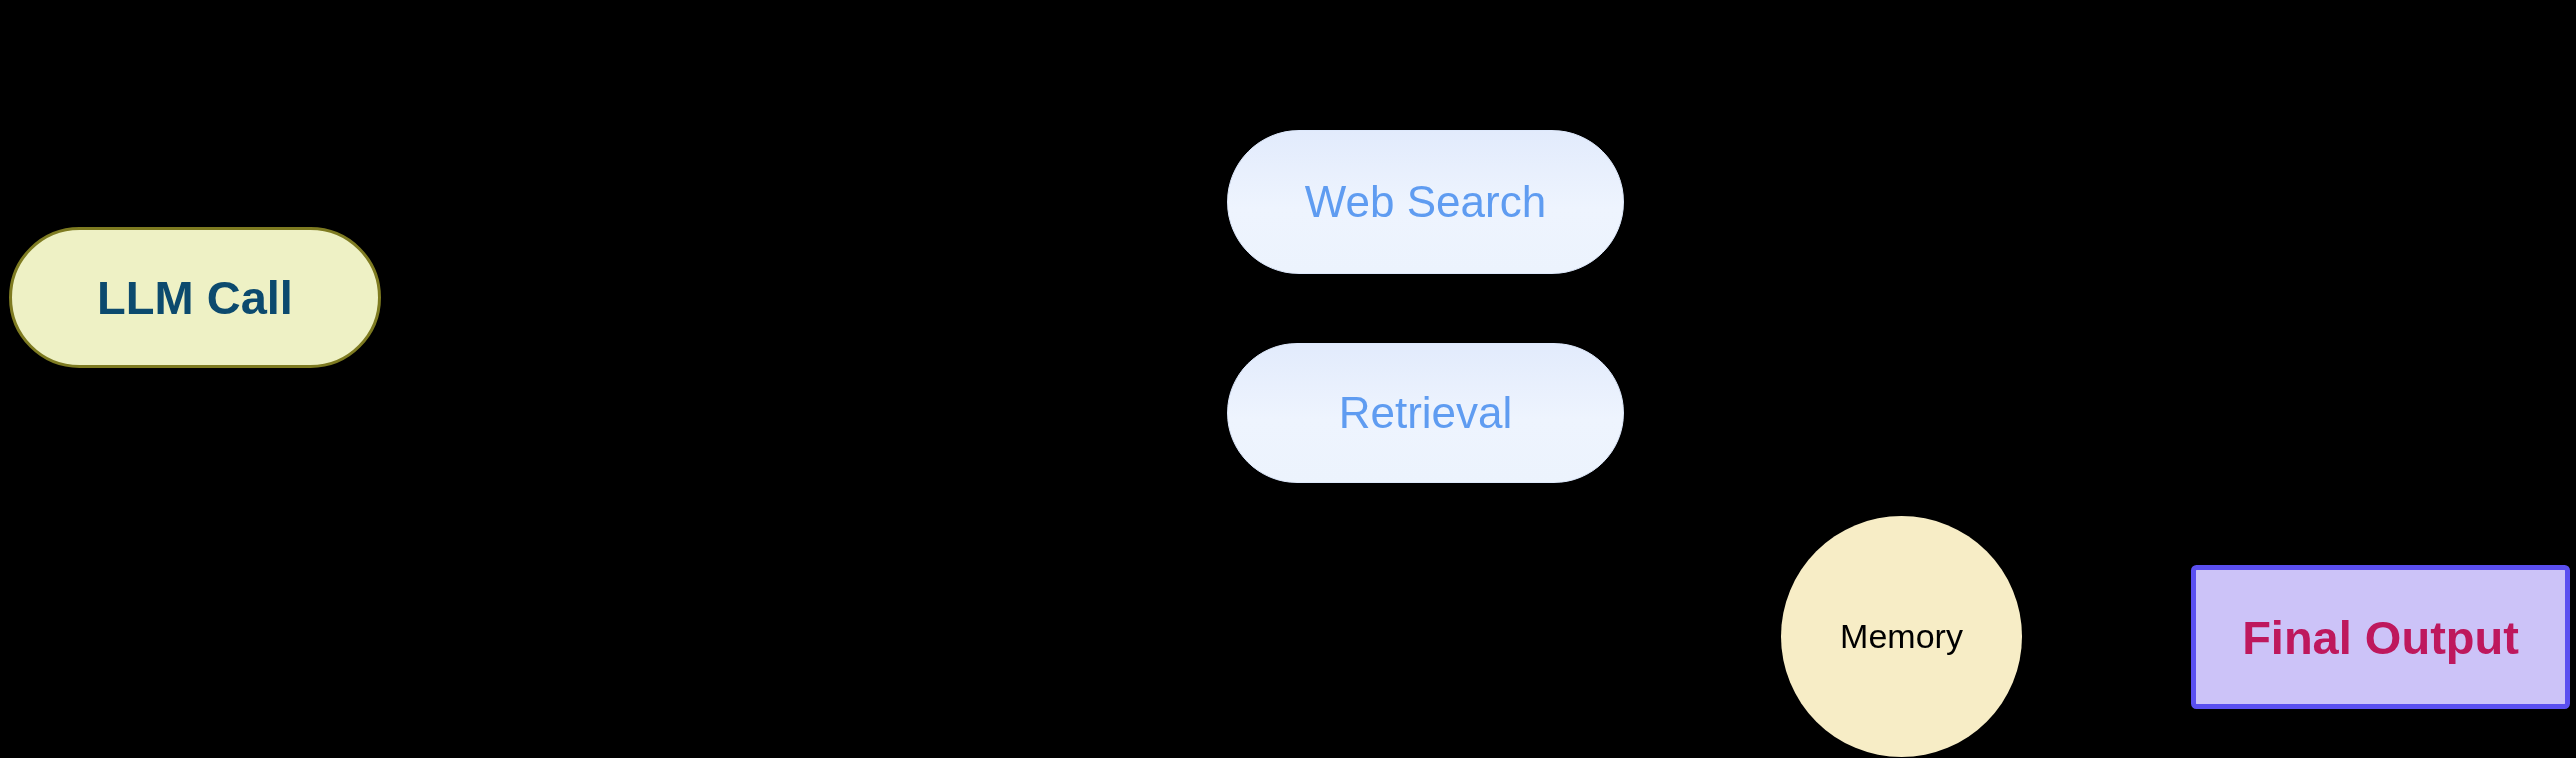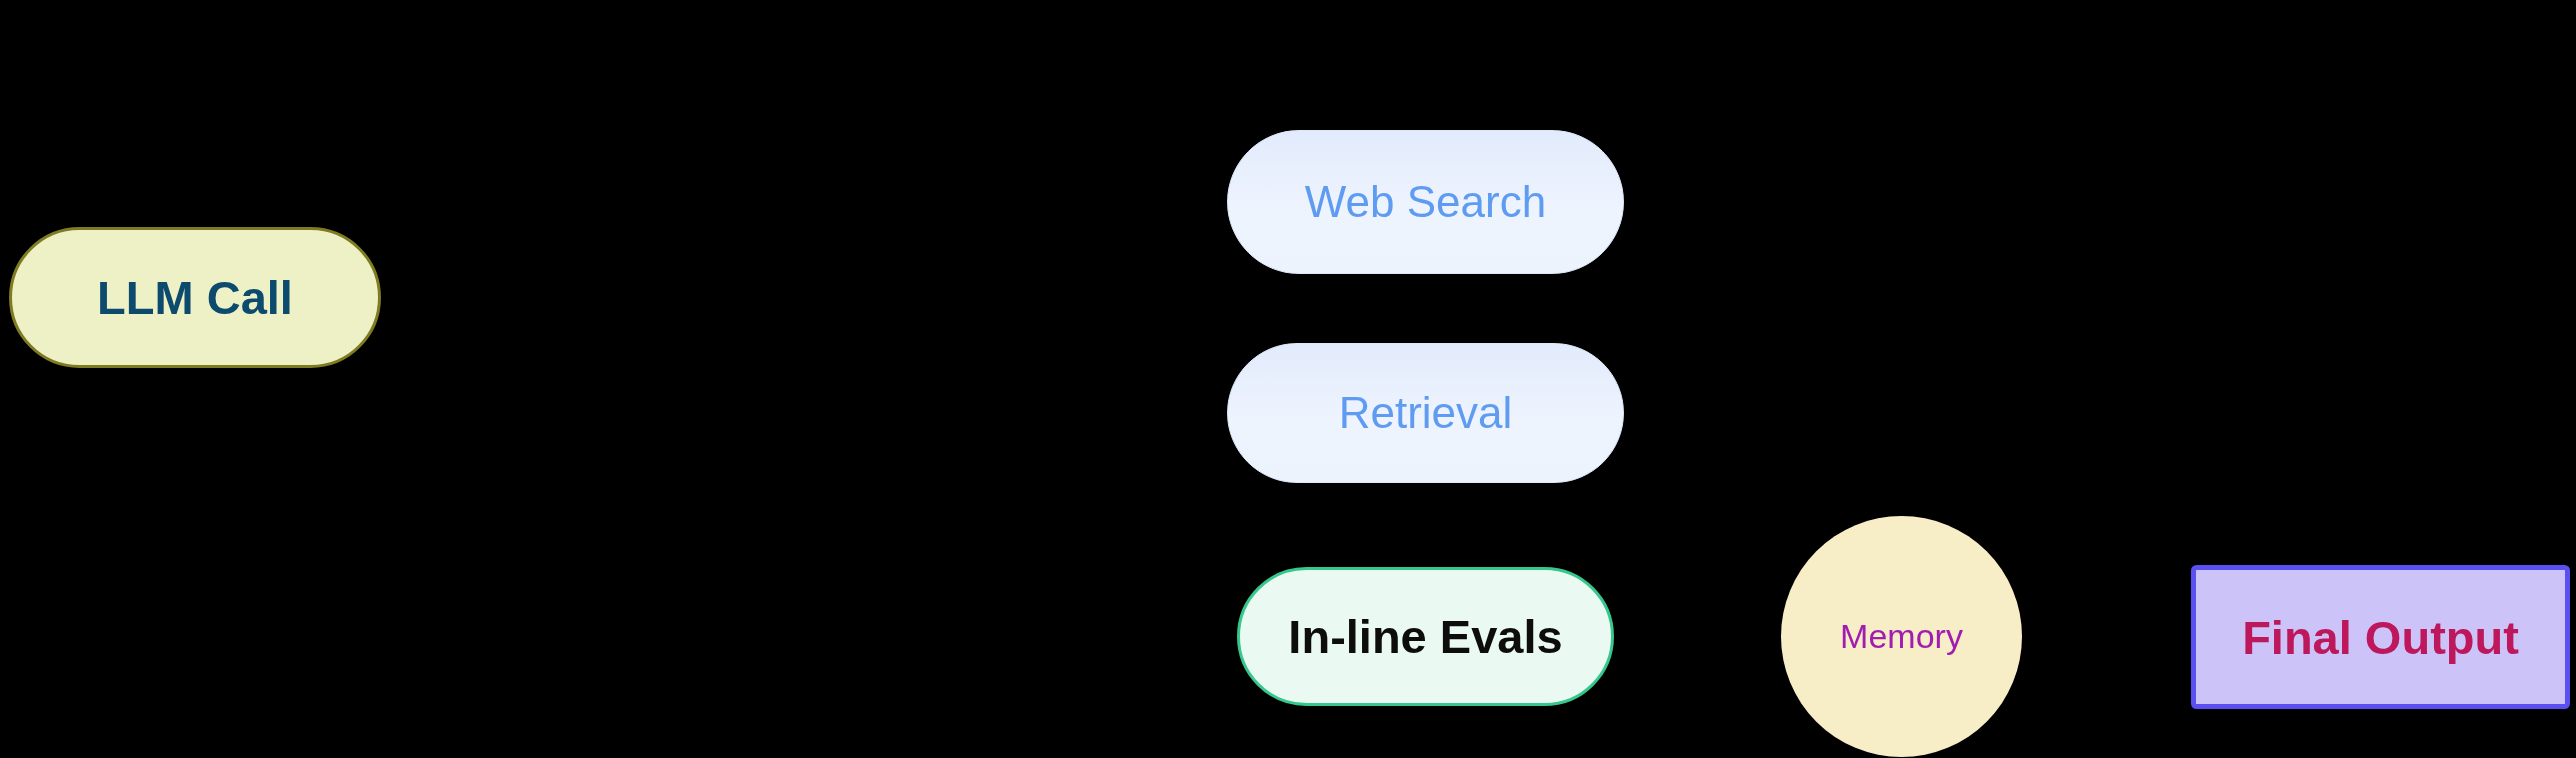--- a/index.html
+++ b/index.html
@@ -85,21 +85,21 @@
     font-size: 47px;
     font-weight: 600;
   }
 
   
   .node-memory {
     left: 1781px; top: 516px;
     width: 241px; height: 241px;
     background: #f7edc6;
     border-radius: 50%;
-    color: #a21caf;
+    color: #000000;
     font-size: 34px;
     font-weight: 500;
   }
 
   
   .node-final-output {
     left: 2191px; top: 565px;
     width: 379px; height: 144px;
     background: #ccc3f8;
     border: 5.4px solid #5a4ff0;
@@ -120,23 +120,20 @@
 
 
   <div class="node node-blue-pill node-web-search">
     <span>Web Search</span>
   </div>
 
   <div class="node node-blue-pill node-retrieval">
     <span>Retrieval</span>
   </div>
 
-  <div class="node node-inline-evals">
-    <span>In-line Evals</span>
-  </div>
 
   <div class="node node-memory">
     <span>Memory</span>
   </div>
 
   <div class="node node-final-output">
     <span>Final Output</span>
   </div>
 
 </div>

